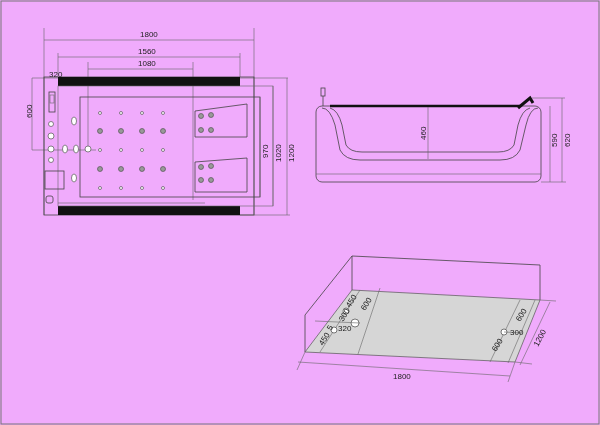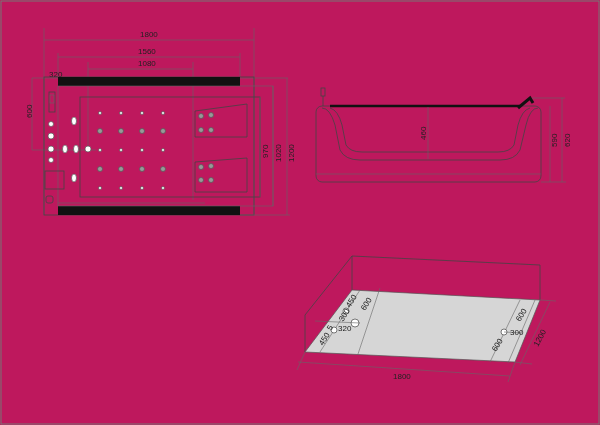--- a/index.html
+++ b/index.html
@@ -1,17 +1,17 @@
 <!DOCTYPE html>
 <html><head>
 <meta charset="utf-8">
 <style>
   html,body{margin:0;padding:0;background:#fff;}
   body{width:600px;height:425px;overflow:hidden;font-family:"Liberation Sans",sans-serif;}
-  #sheet{position:relative;width:600px;height:425px;background:#be185d;}
+  #sheet{position:relative;width:600px;height:425px;background:#f0abfc;}
   svg{position:absolute;left:0;top:0;}
   .ln{stroke:#444;stroke-width:0.8;fill:none;}
   .thin{stroke:#666;stroke-width:0.6;fill:none;}
   .dim{font-family:"Liberation Sans",sans-serif;font-size:8px;fill:#222;}
   .blk{fill:#111;}
   .jet{fill:#fff;stroke:#555;stroke-width:0.7;}
   .jetb{fill:#999;stroke:#555;stroke-width:0.7;}
 </style>
 </head>
 <body>

